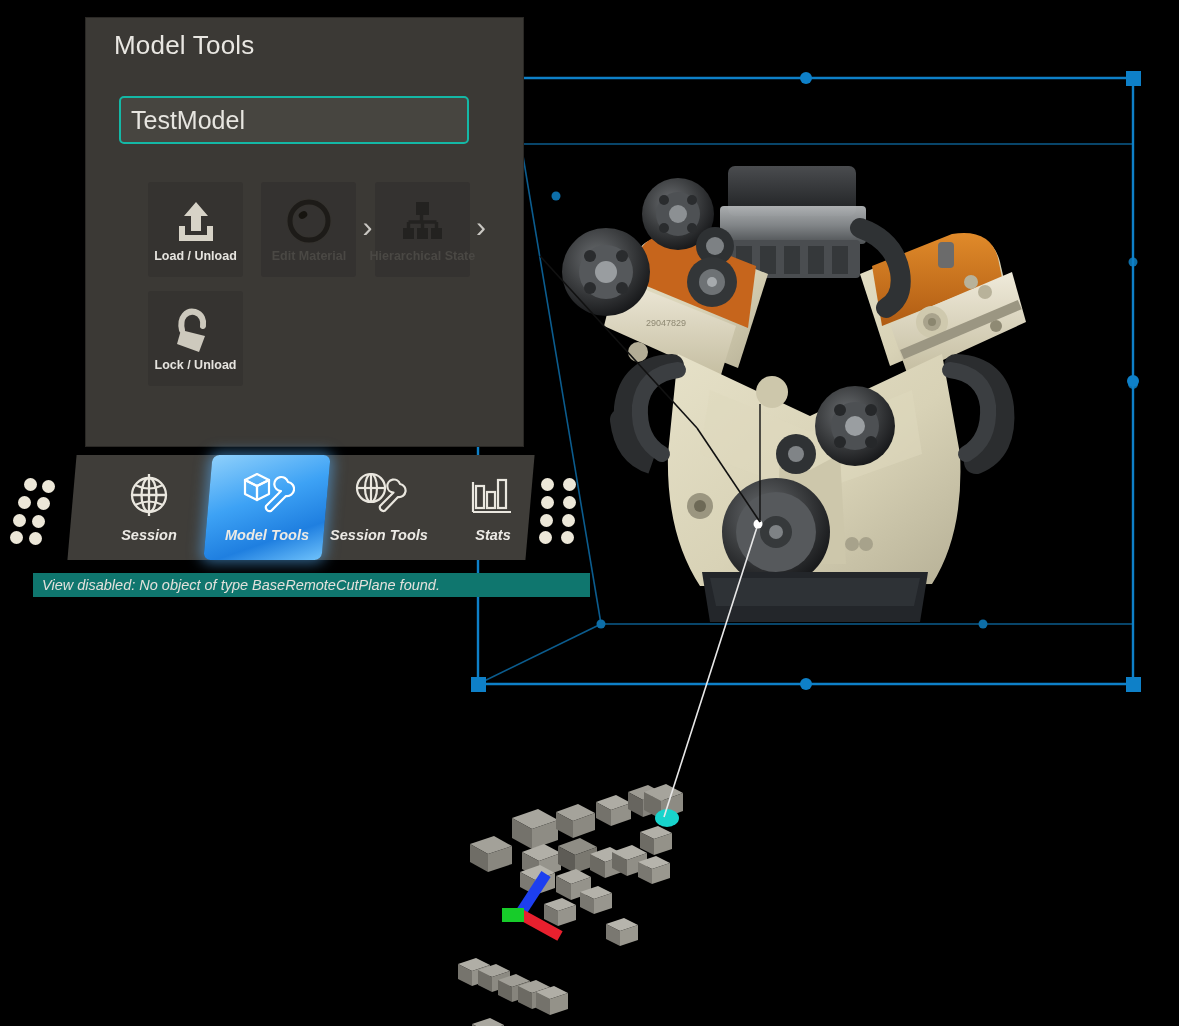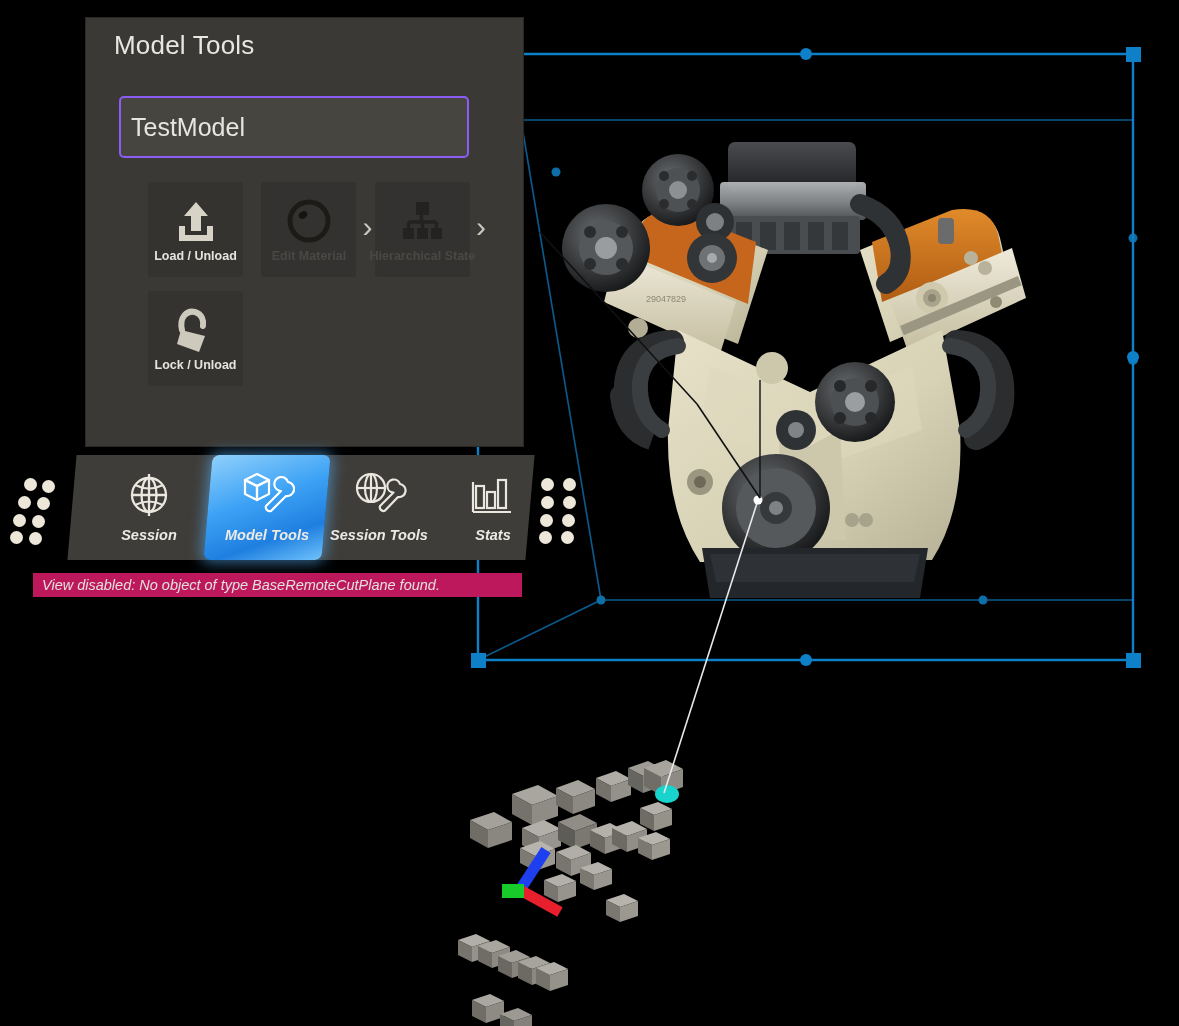--- a/index.html
+++ b/index.html
@@ -4,40 +4,40 @@
 <style>
   html,body{margin:0;padding:0;background:#000;}
   body{
     width:1179px;height:1026px;position:relative;overflow:hidden;
     font-family:"Liberation Sans","DejaVu Sans",sans-serif;
     background:#000;
   }
   #stage{position:absolute;inset:0;width:1179px;height:1026px;overflow:hidden;background:#000;}
 
   
-  .viewport{position:absolute;inset:0;}
+  .viewport{position:absolute;inset:0;margin-top:24px;}
   .engine-wrap{position:absolute;left:560px;top:130px;width:500px;height:490px;}
 
   
   .bbox-svg{position:absolute;left:0;top:0;width:1179px;height:1026px;pointer-events:none;}
 
   
   .panel{
     position:absolute;left:86px;top:18px;width:437px;height:428px;
     background:#3b3935;
     box-shadow:0 0 0 1px #2a2825;
   }
   .panel-title{
     position:absolute;left:28px;top:12px;
     font-size:26px;color:#e9e7e2;letter-spacing:.2px;
     font-family:"Liberation Sans",sans-serif;font-weight:400;
   }
   .name-field{
-    position:absolute;left:33px;top:78px;width:350px;height:62px;
-    background:#474540;border:2px solid #8b5cf6;border-radius:5px;
+    position:absolute;left:33px;top:78px;width:350px;height:48px;
+    background:#474540;border:2px solid #14b8a6;border-radius:5px;
     box-sizing:border-box;
   }
   .name-field span{
     position:absolute;left:10px;top:50%;transform:translateY(-50%);
     font-size:25px;color:#e7e5e0;
   }
 
   .btn-grid{position:absolute;left:62px;top:164px;width:350px;}
   .tool-btn{
     position:relative;display:inline-block;vertical-align:top;
@@ -85,22 +85,22 @@
   .tab-skew{transform:skewX(-5deg);}
 
   .dots{position:absolute;top:478px;width:46px;height:66px;}
   .dots i{
     position:absolute;width:13px;height:13px;border-radius:50%;
     background:#ece7d8;display:block;
   }
 
   
   .statusbar{
-    position:absolute;left:33px;top:573px;width:489px;height:24px;
-    background:#be185d;
+    position:absolute;left:33px;top:573px;width:557px;height:24px;
+    background:#0f766e;
   }
   .statusbar span{
     position:absolute;left:9px;top:50%;transform:translateY(-50%);
     font-size:14.5px;font-style:italic;color:#e3e1dc;white-space:nowrap;
   }
 
   
   .cubes{position:absolute;left:440px;top:760px;width:320px;height:266px;}
 </style>
 </head>

